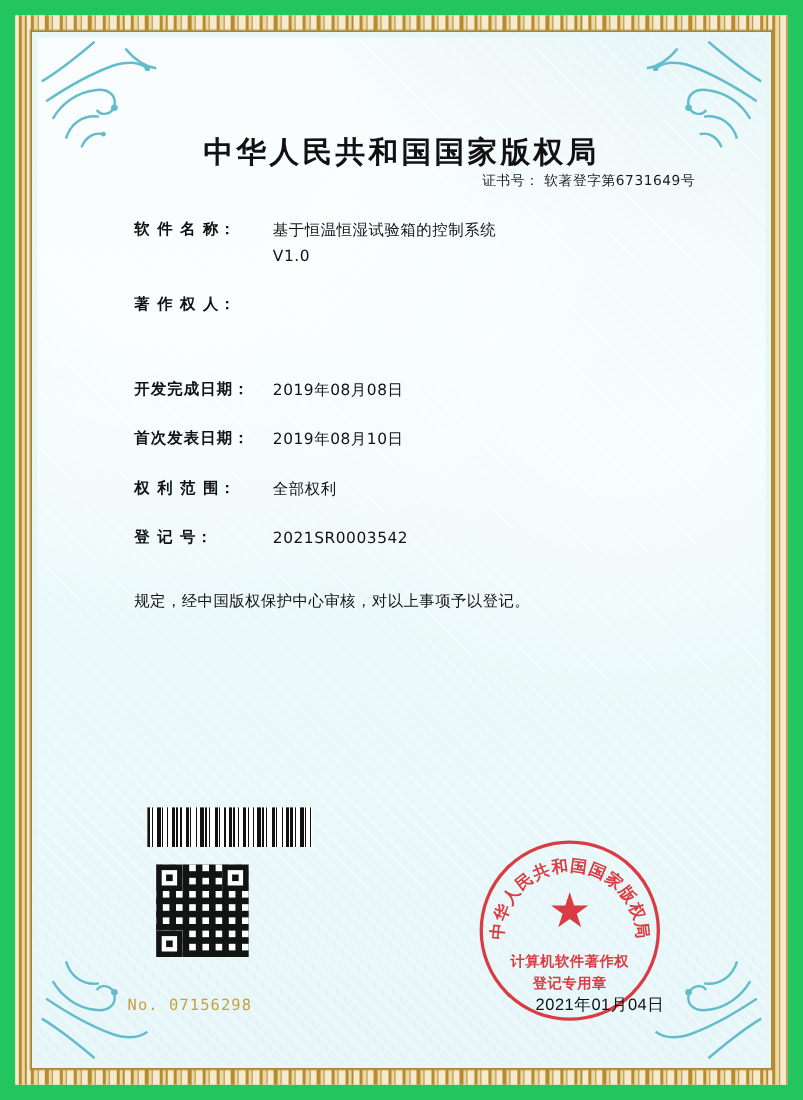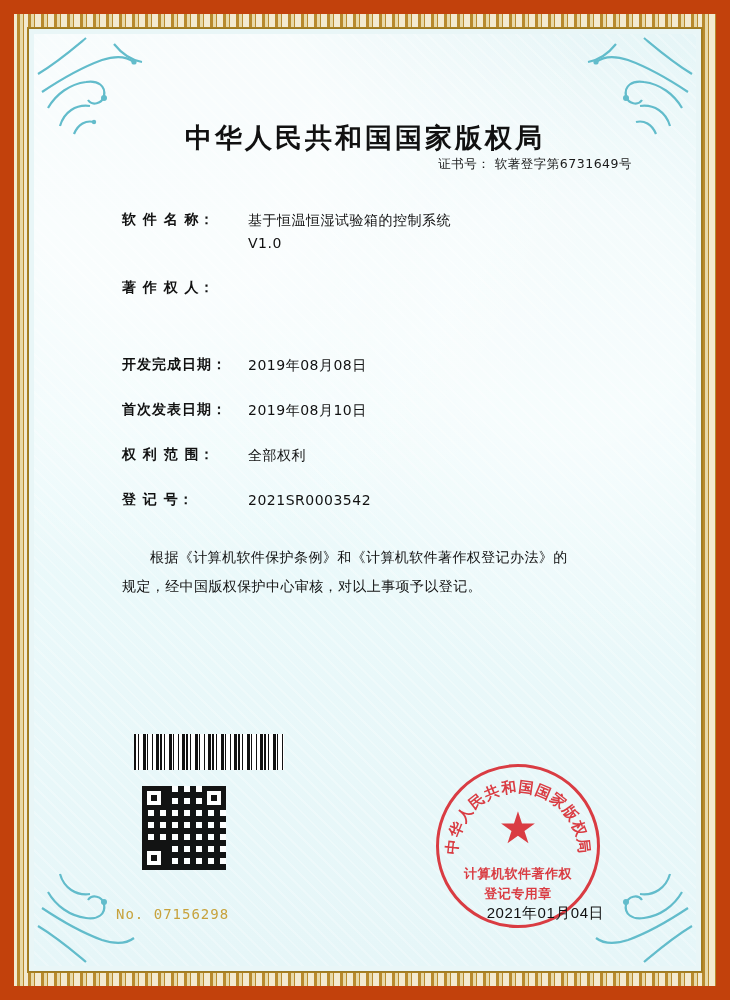--- a/index.html
+++ b/index.html
@@ -12,21 +12,21 @@
     background: #ffffff;
     font-family: "Liberation Serif", serif;
     overflow: hidden;
   }
 
   
   .certificate {
     position: relative;
     width: 730px;
     height: 1000px;
-    background: #c2410c;
+    background: #22c55e;
     box-sizing: border-box;
   }
 
   
   .border-outer {
     position: absolute;
     left: 14px;
     top: 14px;
     right: 14px;
     bottom: 14px;
@@ -111,21 +111,21 @@
   .cert-no {
     text-align: right;
     font-size: 12.5px;
     padding-right: 12px;
     font-family: "DejaVu Sans", "Liberation Sans", sans-serif;
     color: #1a1a1a;
     letter-spacing: 0.5px;
   }
 
   .fields {
-    margin-top: 36px;
+    margin-top: 26px;
     padding-left: 36px;
   }
   .field-row {
     display: flex;
     align-items: flex-start;
     margin-bottom: 22px;
     font-size: 14.5px;
     line-height: 1.5;
   }
   .field-label {
@@ -377,21 +377,20 @@
         </div>
 
         <div class="field-row">
           <div class="field-label">登 记  号：</div>
           <div class="field-value">2021SR0003542</div>
         </div>
 
       </div>
 
       <div class="statement">
-        <span class="indent">根据《计算机软件保护条例》和《计算机软件著作权登记办法》的</span>
         <span>规定，经中国版权保护中心审核，对以上事项予以登记。</span>
       </div>
 
     </div>
 
     <div class="barcode"></div>
 
     <div class="qr">
       <div class="eye e1"></div>
       <div class="eye e2"></div>

